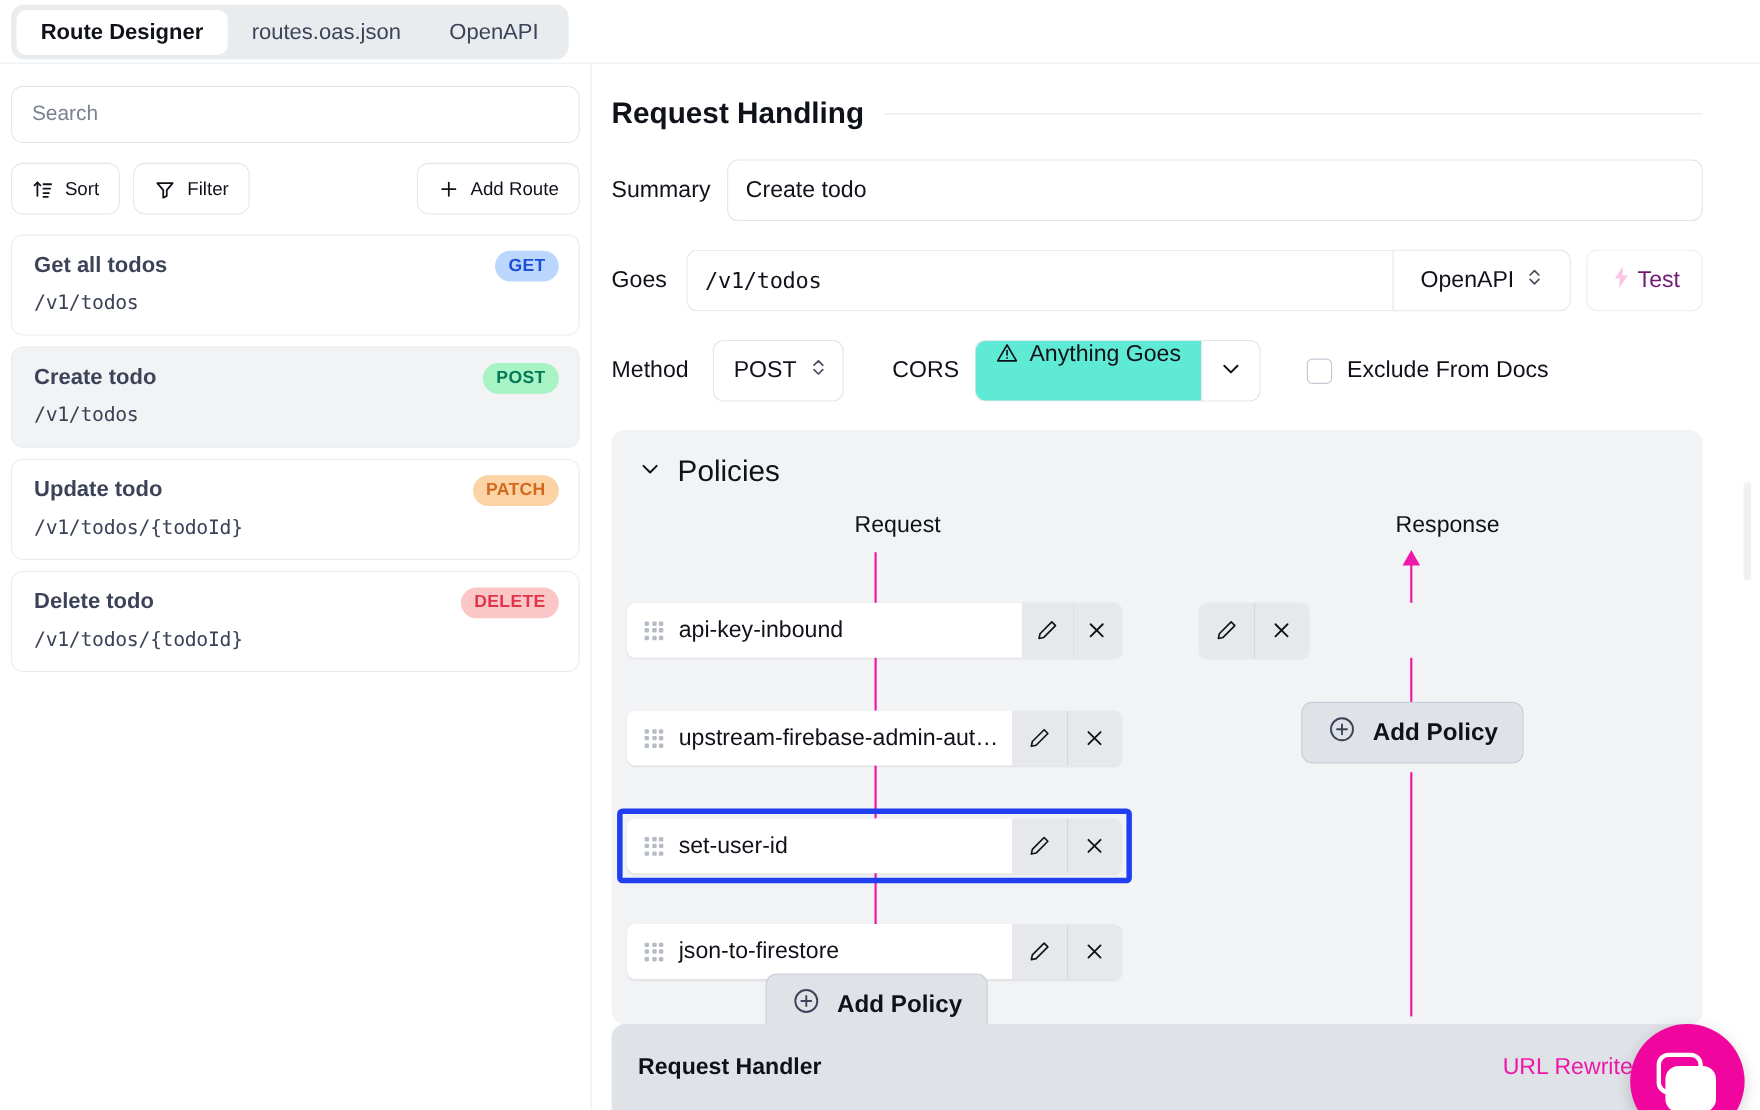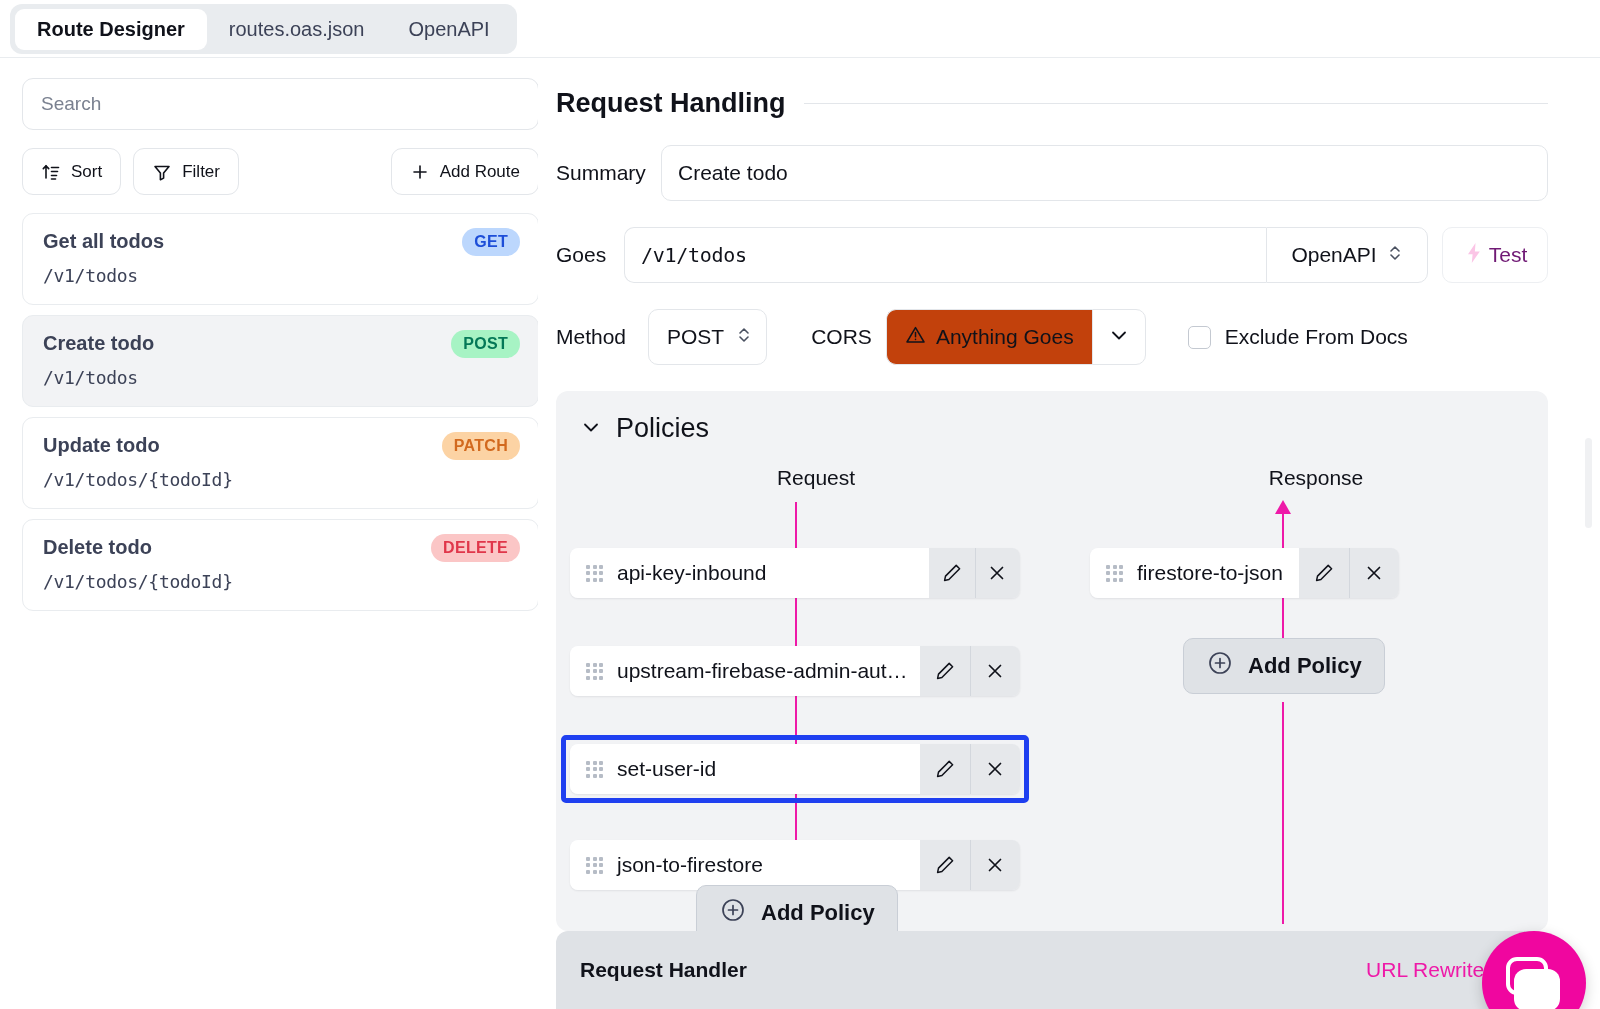--- a/index.html
+++ b/index.html
@@ -27,21 +27,20 @@
     padding: 9px 22px; border-radius: 9px; white-space: nowrap;
     cursor: pointer;
   }
   .tab.active { background: #ffffff; color: #10121a; font-weight: 700; }
 
   
   .sidebar {
     position: absolute; left: 0; top: 58px; width: 538px; height: 951px;
     background: #fff; border-right: 1px solid #e9ecef;
     padding: 20px 10px 0 10px;
-    margin-left: 12px;
   }
   .search-box {
     height: 52px; border: 1px solid #e3e6ea; border-radius: 11px;
     display: flex; align-items: center; padding: 0 18px;
     font-size: 19px; color: #6b7280; background: #fff;
   }
   .search-box .ph { color: #7a8190; }
   .toolrow { display: flex; align-items: center; margin-top: 18px; }
   .tbtn {
     height: 47px; border: 1px solid #e3e6ea; border-radius: 11px;
@@ -118,22 +117,22 @@
   .select-sm {
     height: 56px; border: 1px solid #e3e6ea; border-radius: 10px; background: #fff;
     display: inline-flex; align-items: center; gap: 12px; padding: 0 14px 0 18px;
     font-size: 21px; color: #10121a; cursor: pointer;
   }
   .corsbox {
     display: inline-flex; align-items: stretch; margin-left: 14px;
   }
   .corsbox .cval {
     height: 56px; border: 1px solid #e3e6ea; border-radius: 10px 0 0 10px; border-right: none;
-    display: inline-flex; align-items: center; gap: 10px; padding: 0 18px;
-    font-size: 21px; color: #10121a; background: #c2410c;
+    display: inline-flex; gap: 10px; padding: 0 18px;
+    font-size: 21px; color: #10121a; background: #5eead4;
   }
   .corsbox .carrow {
     width: 54px; height: 56px; border: 1px solid #e3e6ea; border-radius: 0 10px 10px 0;
     display: flex; align-items: center; justify-content: center; background: #fff; cursor: pointer;
   }
   .cors-label { font-size: 21px; color: #10121a; margin-left: 44px; }
   .chk-wrap { display: inline-flex; align-items: center; gap: 14px; margin-left: 42px; }
   .chkbox { width: 23px; height: 23px; border: 1.5px solid #c4c9d1; border-radius: 5px; background: #fff; cursor: pointer; }
   .chk-label { font-size: 21px; color: #10121a; white-space: nowrap; }
 
@@ -523,34 +522,20 @@
 
         <div class="col col-res">
           <div class="coltitle">Response</div>
 
           <div class="flowline" style="left:206px; top:68px; height:36px;"></div>
           <div class="arrowhead" style="left:199px; top:56px; border-left:8px solid transparent; border-right:8px solid transparent; border-bottom:14px solid #ee19a8;"></div>
           <div class="flowline" style="left:206px; top:154px; height:48px;"></div>
           <div class="flowline" style="left:206px; top:258px; height:222px;"></div>
 
           <div class="polrow" style="left:14px; top:104px;">
-            <div class="polname">
-              <span class="dots">
-                  <i></i>
-                  <i></i>
-                  <i></i>
-                  <i></i>
-                  <i></i>
-                  <i></i>
-                  <i></i>
-                  <i></i>
-                  <i></i>
-                </span>
-              <span>firestore-to-json</span>
-            </div>
             <div class="polbtn">
               <svg width="22" height="22" viewBox="0 0 22 22" fill="none" stroke="#10121a" stroke-width="1.5" stroke-linejoin="round">
                   <path d="M15.2 3.4l3.4 3.4L7.9 17.5 3.6 18.4l.9-4.3z"></path>
                 </svg>
             </div>
             <div class="polbtn sep">
               <svg width="20" height="20" viewBox="0 0 20 20" fill="none" stroke="#10121a" stroke-width="1.7" stroke-linecap="round">
                   <path d="M4.5 4.5l11 11M15.5 4.5l-11 11"></path>
                 </svg>
             </div>

